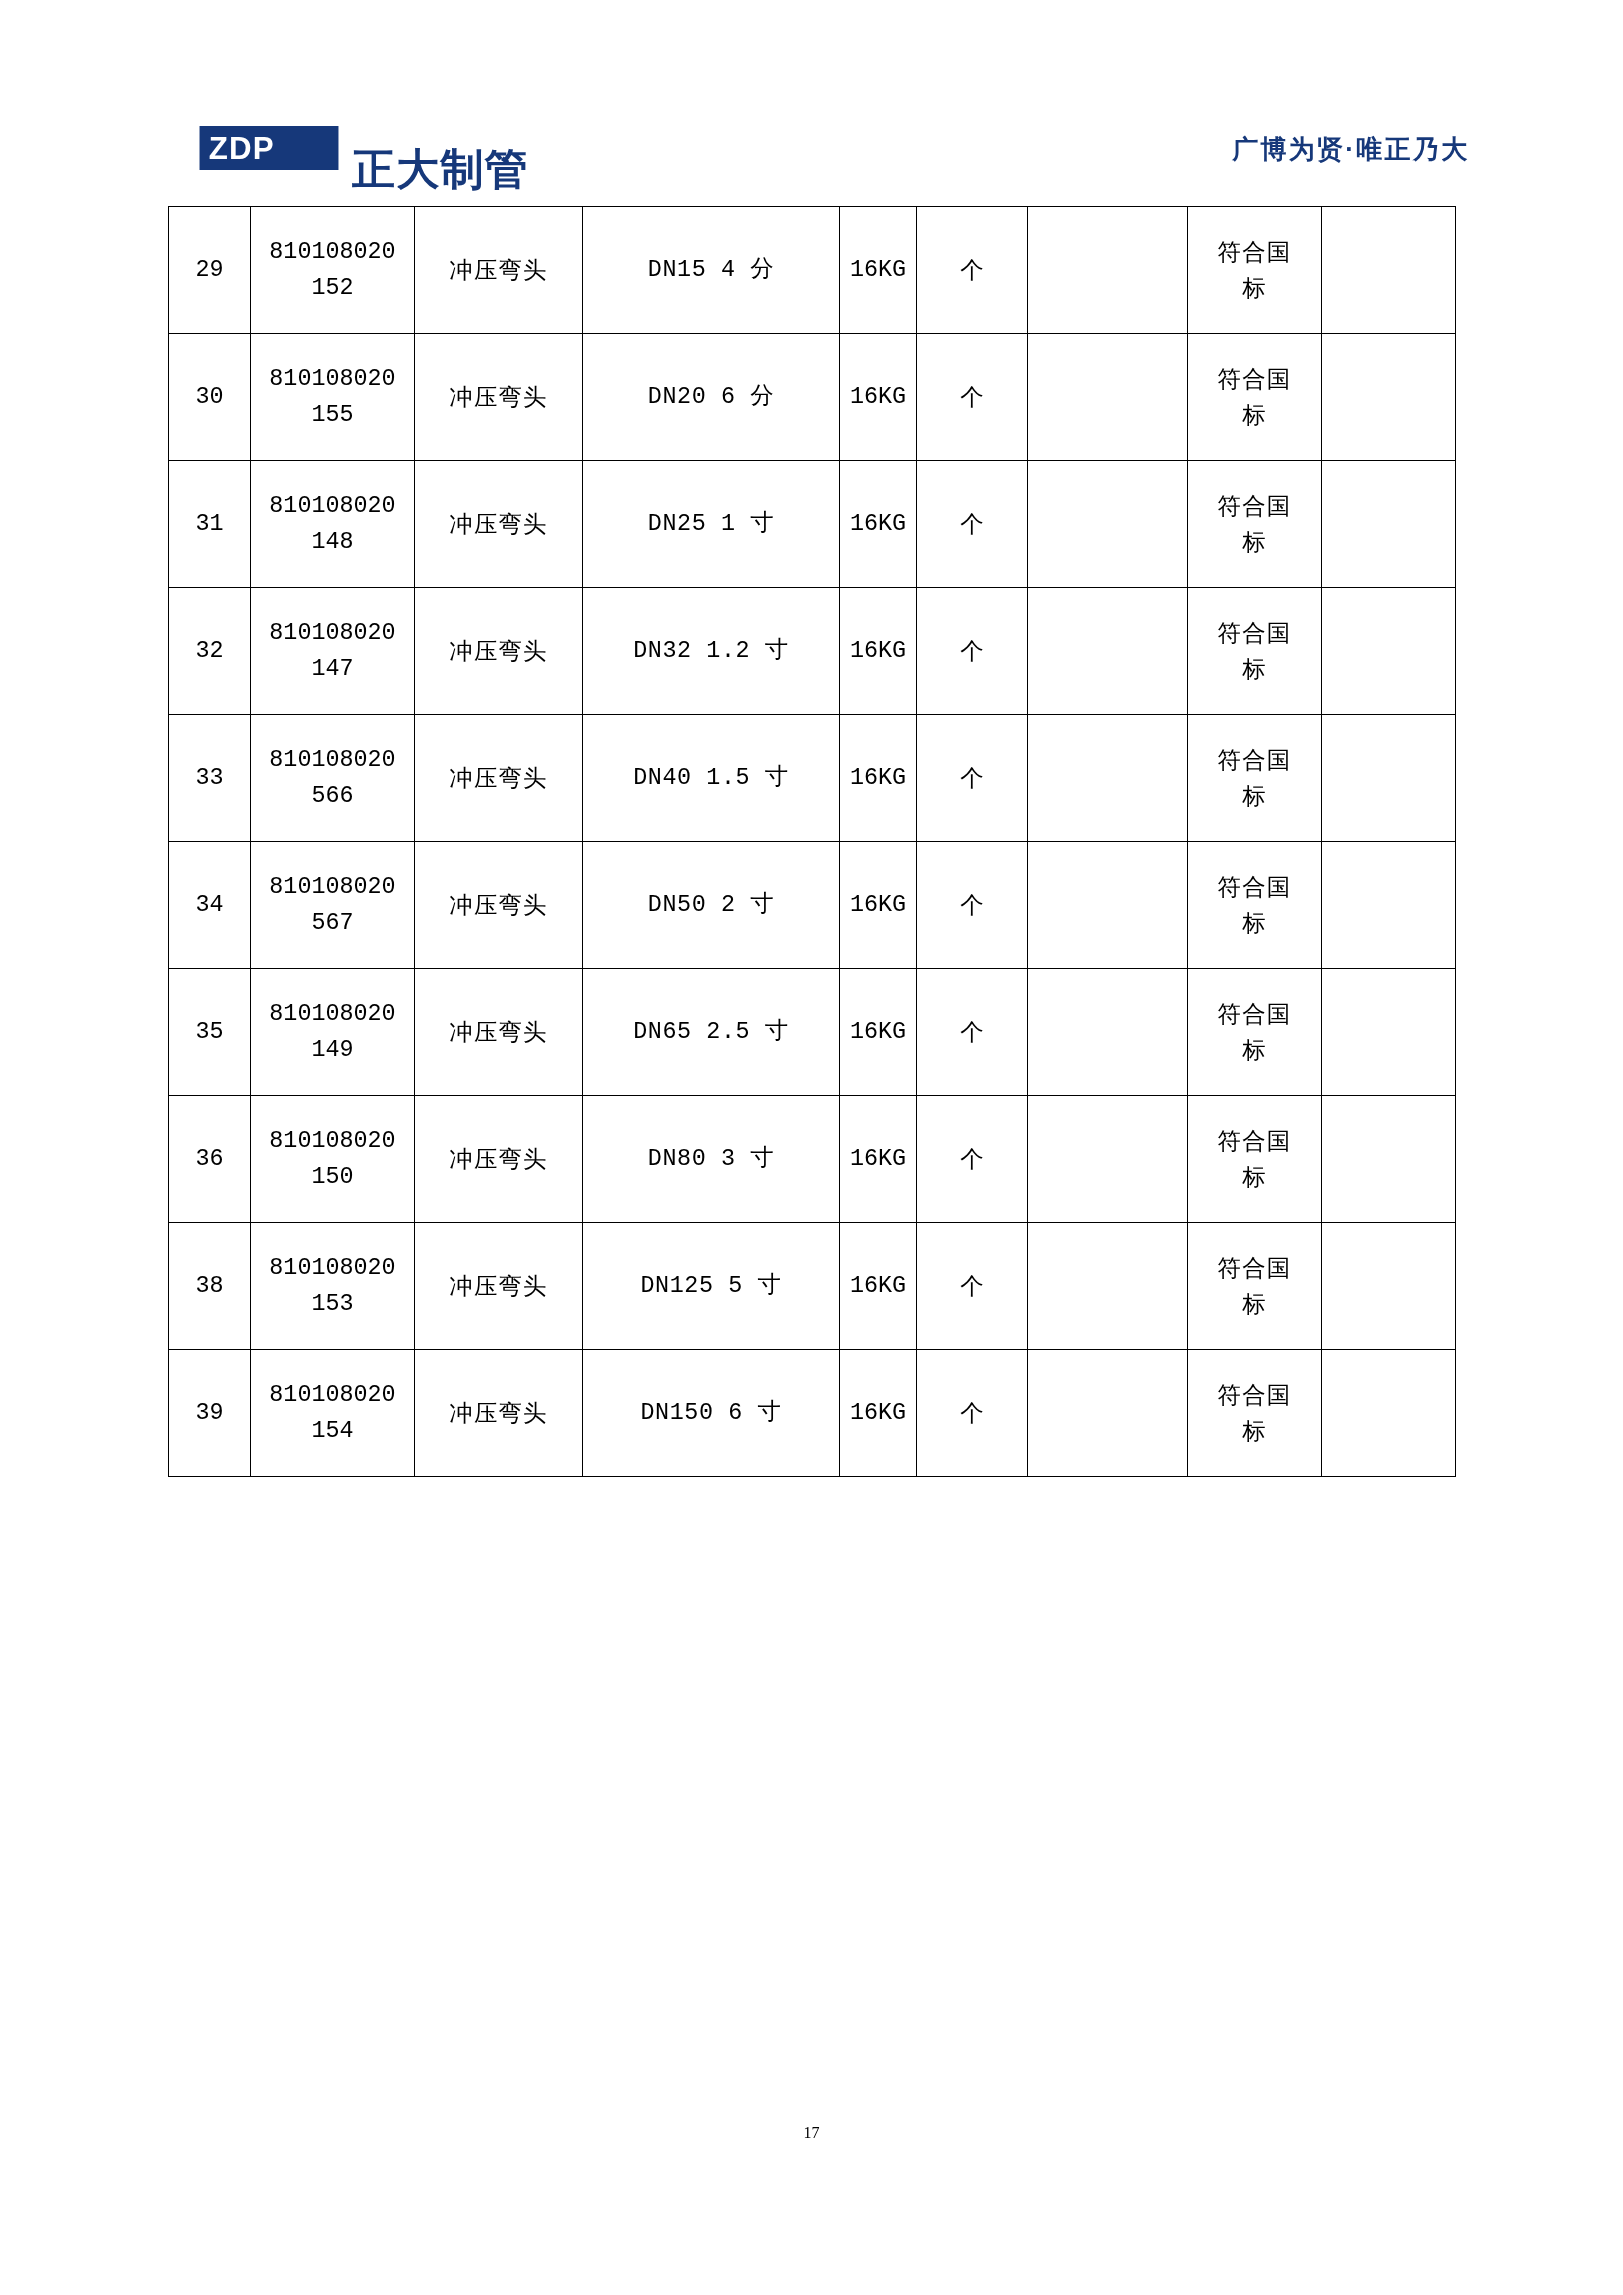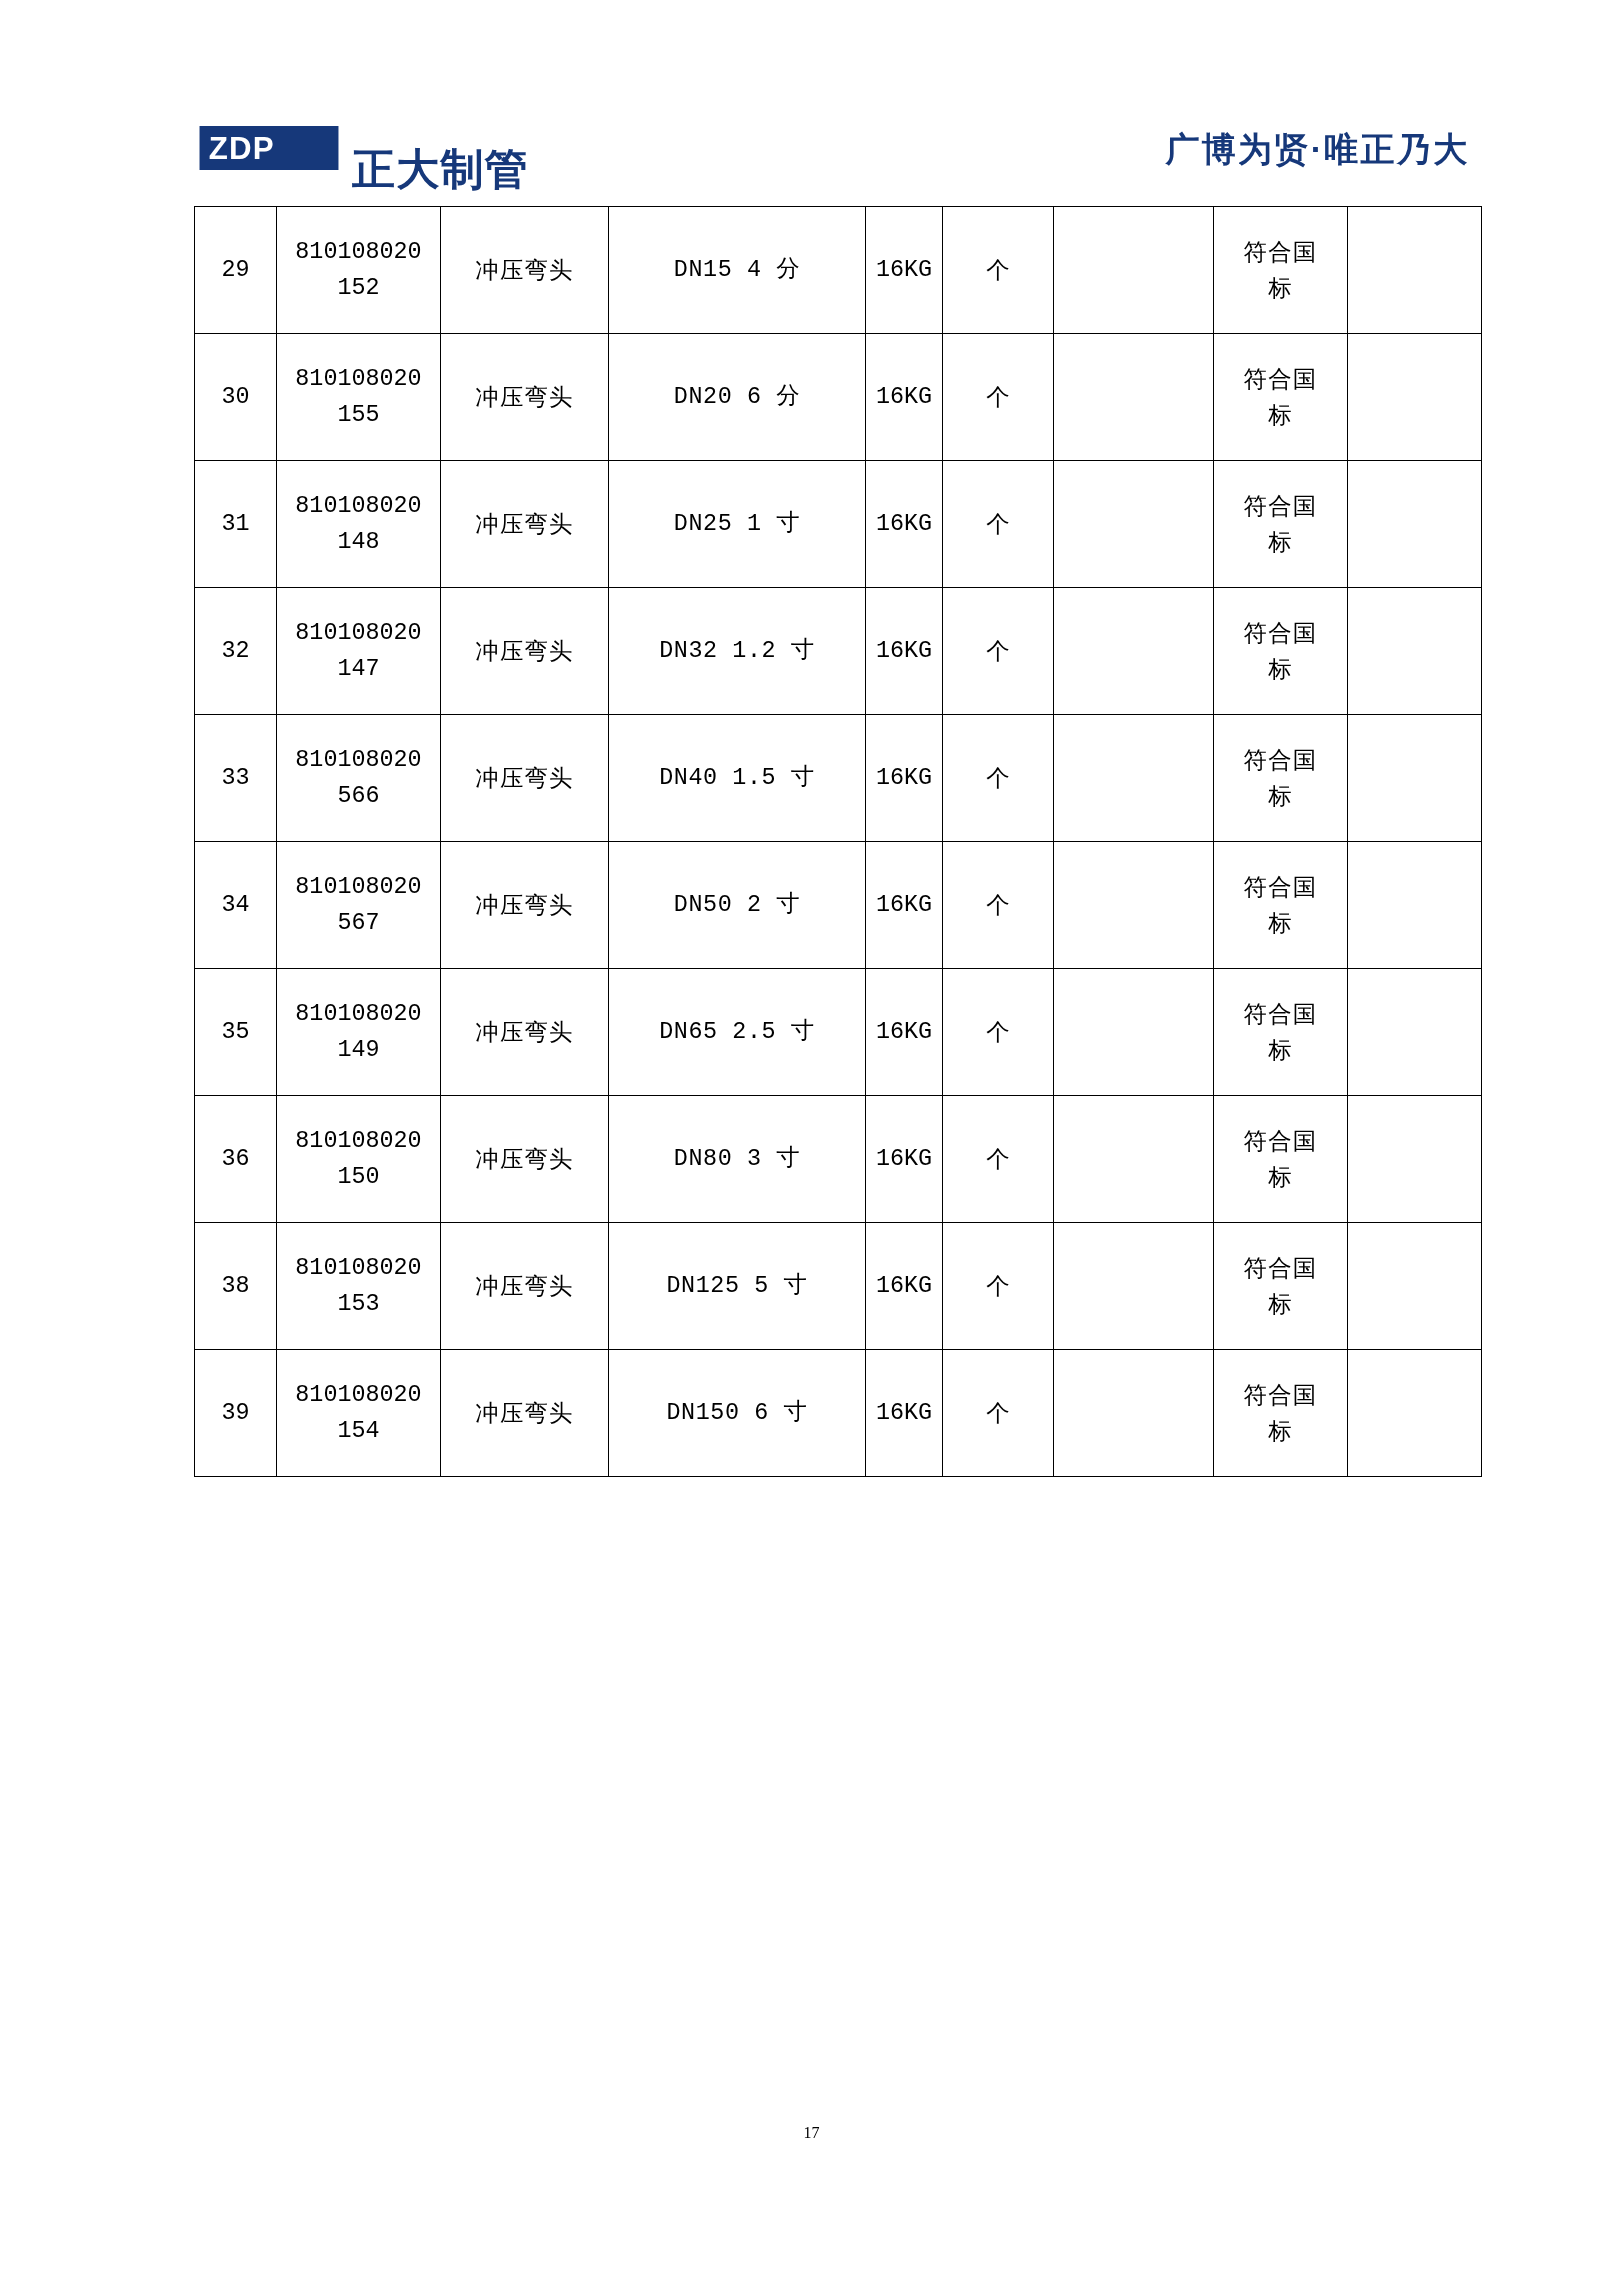--- a/index.html
+++ b/index.html
@@ -46,34 +46,33 @@
     font-weight: bold;
     font-size: 43px;
     letter-spacing: 1.2px;
     color: #16387a;
     line-height: 1;
     margin-top: 40px;
   }
   .slogan {
     font-family: "Liberation Sans", sans-serif;
     font-weight: bold;
-    font-size: 34px;
+    font-size: 26px;
     color: #16387a;
     letter-spacing: 2.3px;
     line-height: 1;
     padding-right: 3.5px;
     margin-left: 40px;
   }
   
   .tbl-wrap {
     position: absolute;
     left: 168px;
     top: 206px;
     width: 1287px;
-    margin-left: 26px;
   }
   table.grid {
     border-collapse: collapse;
     width: 1287px;
     table-layout: fixed;
   }
   table.grid td {
     border: 1.2px solid #000000;
     padding: 0;
     vertical-align: middle;

